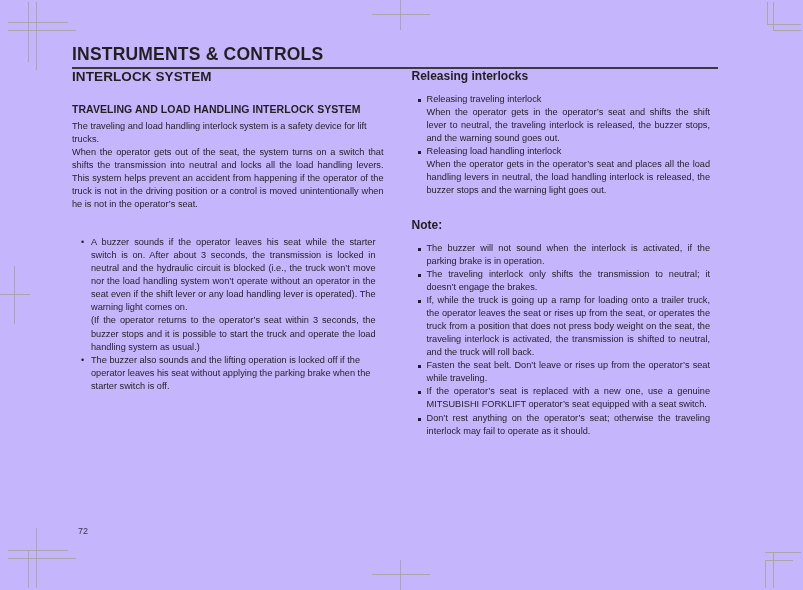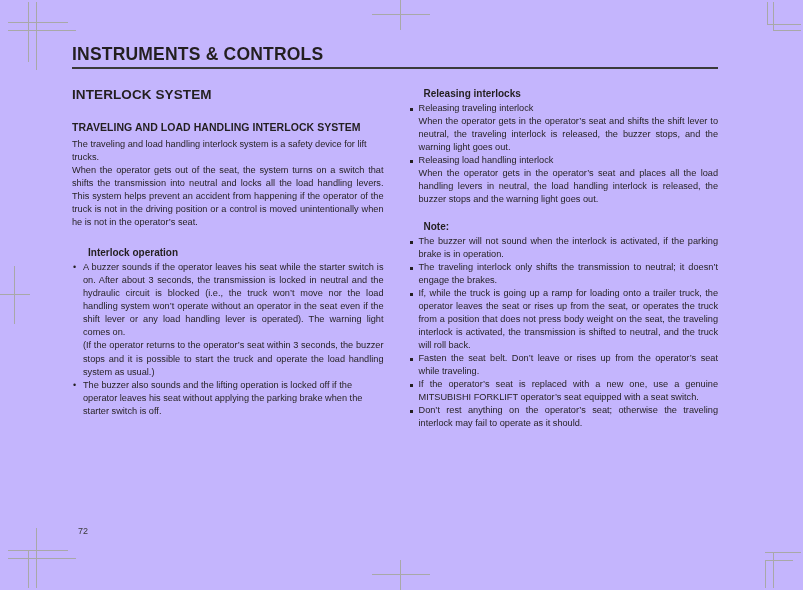--- a/index.html
+++ b/index.html
@@ -45,21 +45,21 @@
   #header-rule {
     margin-top: 4px;
     border-top: 2px solid #3a3a3a;
     width: 646px;
   }
 
   
   #columns {
     position: absolute;
     left: 72px;
-    top: 87px;
+    top: 69px;
     width: 646px;
     display: flex;
     gap: 24px;
   }
   .col { width: 311px; }
   .col-left { width: 316px; }
   .col-right { width: 315px; }
 
   h2.sec-title {
     font-size: 13.5px;
@@ -69,38 +69,38 @@
     letter-spacing: 0.1px;
   }
   h3.sub-title {
     font-size: 10.5px;
     font-weight: bold;
     margin: 16px 0 4px 0;
     line-height: 1.25;
     letter-spacing: 0.05px;
   }
   h4.minor-title {
-    font-size: 10px;
-    font-weight: bold;
-    margin: 0 0 2px 16px;
+    font-size: 12px;
+    font-weight: bold;
+    margin: 0 0 2px 4px;
     line-height: 1.3;
   }
   p.para {
     font-size: 9.2px;
     line-height: 1.42;
     margin: 0;
     text-align: justify;
     text-justify: inter-word;
     hyphens: none;
   }
   p.para.nojust { text-align: left; }
 
   ul.bullets {
     list-style: none;
-    margin: 0;
+    margin: 8px;
     padding: 0;
   }
   ul.bullets > li {
     position: relative;
     font-size: 9.2px;
     line-height: 1.42;
     padding-left: 11px;
     margin: 0;
     text-align: justify;
   }
@@ -188,42 +188,41 @@
       <h2 class="sec-title">INTERLOCK SYSTEM</h2>
 
       <h3 class="sub-title">TRAVELING AND LOAD HANDLING INTERLOCK SYSTEM</h3>
 
       <p class="para nojust">The traveling and load handling interlock system is a safety device for lift trucks.</p>
 
       <p class="para">When the operator gets out of the seat, the system turns on a switch that shifts the transmission into neutral and locks all the load handling levers. This system helps prevent an accident from happening if the operator of the truck is not in the driving position or a control is moved unintentionally when he is not in the operator’s seat.</p>
 
       <div class="spacer-lg"></div>
 
-      <h4 class="minor-title">Interlock operation</h4>
 
       <ul class="bullets round">
         <li>
           <span class="cont">A buzzer sounds if the operator leaves his seat while the starter switch is on. After about 3 seconds, the transmission is locked in neutral and the hydraulic circuit is blocked (i.e., the truck won’t move nor the load handling system won’t operate without an operator in the seat even if the shift lever or any load handling lever is operated). The warning light comes on.</span>
           <span class="cont">(If the operator returns to the operator’s seat within 3 seconds, the buzzer stops and it is possible to start the truck and operate the load handling system as usual.)</span>
         </li>
         <li>
           <span class="cont last">The buzzer also sounds and the lifting operation is locked off if the operator leaves his seat without applying the parking brake when the starter switch is off.</span>
         </li>
       </ul>
 
     </div>
 
     <div class="col col-right">
 
       <h4 class="minor-title">Releasing interlocks</h4>
 
       <ul class="bullets square">
         <li>
           <span class="cont last">Releasing traveling interlock</span>
-          <span class="cont">When the operator gets in the operator’s seat and shifts the shift lever to neutral, the traveling interlock is released, the buzzer stops, and the warning light goes out.</span>
+          <span class="cont">When the operator gets in the operator’s seat and shifts the shift lever to neutral, the traveling interlock is released, the buzzer stops, and the warning sound goes out.</span>
         </li>
         <li>
           <span class="cont last">Releasing load handling interlock</span>
           <span class="cont">When the operator gets in the operator’s seat and places all the load handling levers in neutral, the load handling interlock is released, the buzzer stops and the warning light goes out.</span>
         </li>
       </ul>
 
       <div class="spacer-md"></div>
 
       <h4 class="minor-title">Note:</h4>

